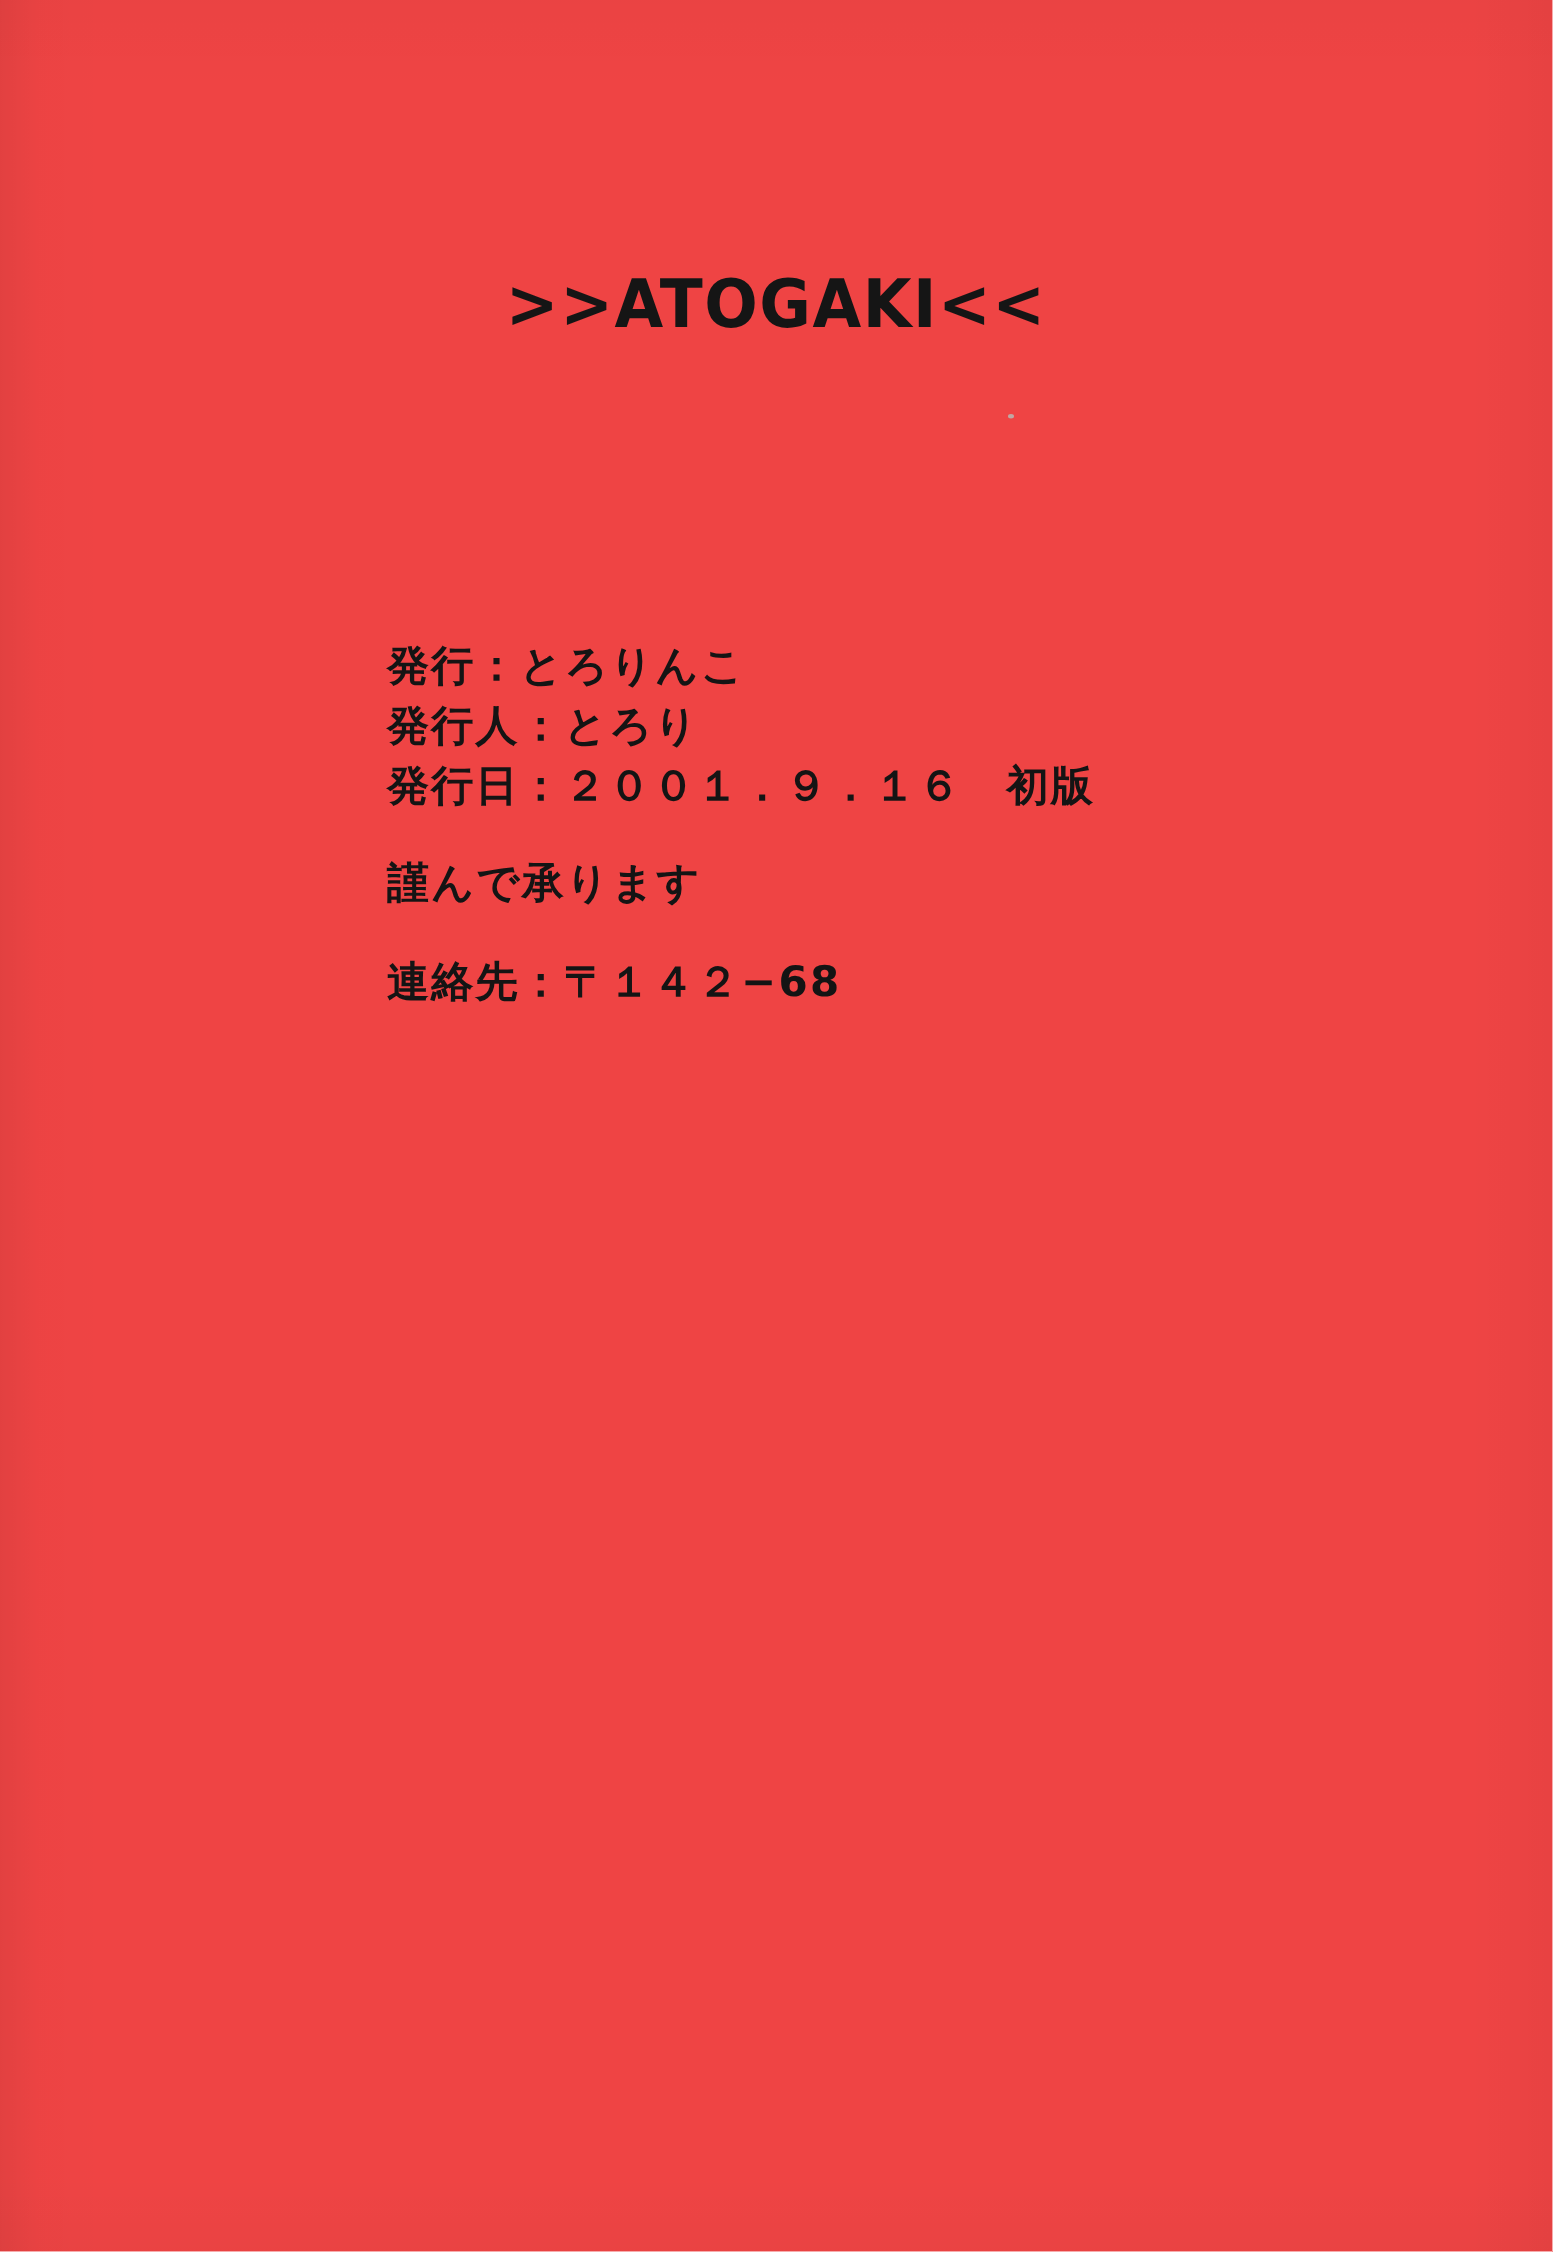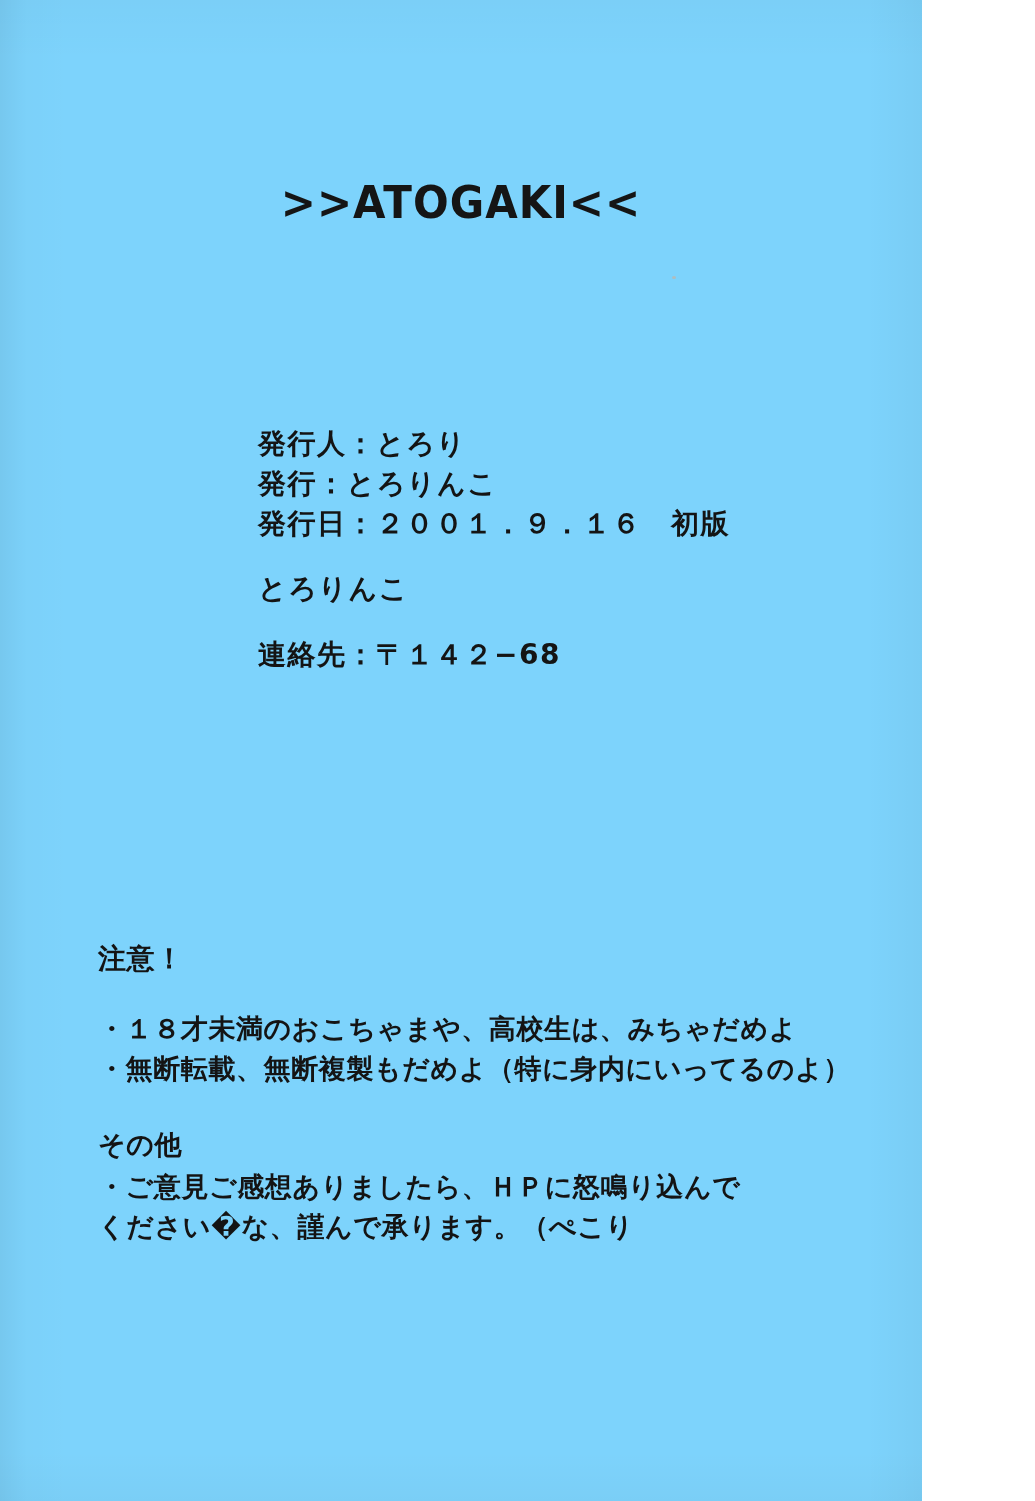--- a/index.html
+++ b/index.html
@@ -5,23 +5,23 @@
   html, body {
     margin: 0;
     padding: 0;
     background: #ffffff;
   }
   body {
     font-family: "DejaVu Sans", sans-serif;
   }
   .page {
     position: relative;
-    width: 922px;
+    width: 1035px;
     height: 1501px;
-    background: #7dd3fc;
+    background: #ef4444;
     overflow: hidden;
   }
   
   .paper-shade {
     position: absolute;
     inset: 0;
     background:
       linear-gradient(90deg, rgba(0,0,0,0.055) 0px, rgba(0,0,0,0.012) 26px, rgba(0,0,0,0.0) 70px),
       linear-gradient(180deg, rgba(0,0,0,0.02) 0px, rgba(0,0,0,0.0) 60px),
       linear-gradient(270deg, rgba(0,0,0,0.03) 0px, rgba(0,0,0,0.0) 55px),
@@ -95,36 +95,26 @@
 <div class="page">
 
   <div class="paper-shade"></div>
 
   <div class="title">&gt;&gt;ATOGAKI&lt;&lt;</div>
 
   <div class="speck" style="left:672px; top:276px;"></div>
 
   <div class="colophon">
     <div class="block">
+      <div class="line">発行：とろりんこ</div>
       <div class="line">発行人：とろり</div>
-      <div class="line">発行：とろりんこ</div>
       <div class="line">発行日：２００１．９．１６　初版</div>
     </div>
     <div class="block">
-      <div class="line">とろりんこ</div>
+      <div class="line">謹んで承ります</div>
     </div>
     <div class="block">
       <div class="line">連絡先：〒１４２−68</div>
     </div>
   </div>
 
-  <div class="notice">
-    <div class="heading">注意！</div>
-    <div class="bullets">
-      <div class="line">・１８才未満のおこちゃまや、高校生は、みちゃだめよ</div>
-      <div class="line">・無断転載、無断複製もだめよ（特に身内にいってるのよ）</div>
-    </div>
-    <div class="heading2">その他</div>
-    <div class="line">・ご意見ご感想ありましたら、ＨＰに怒鳴り込んで</div>
-    <div class="line">ください�な、謹んで承ります。（ぺこり</div>
-  </div>
 
 </div>
 
 </body></html>

